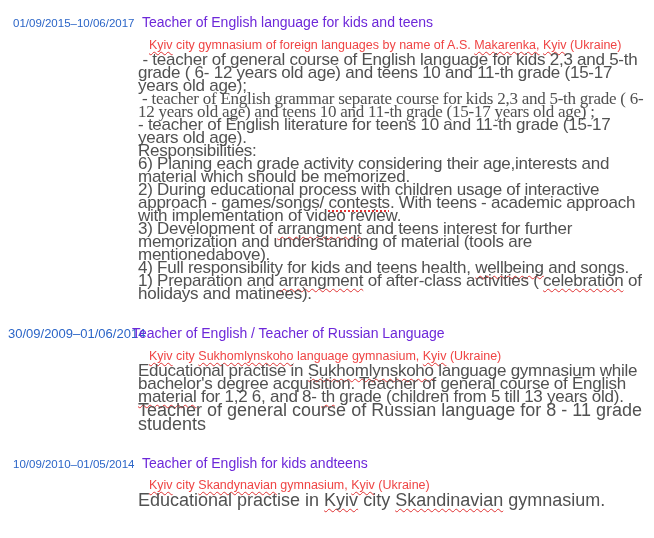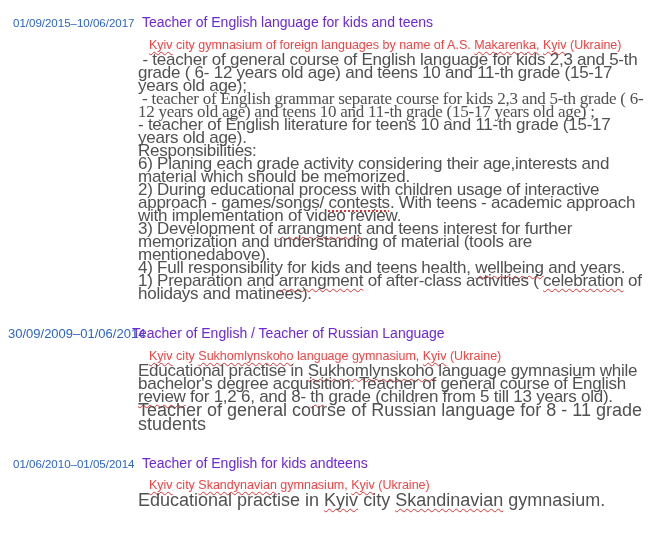--- a/index.html
+++ b/index.html
@@ -114,40 +114,40 @@
     </div>
     <div class="entry-body">
       <p class="org"><span class="m-wavy">Kyiv</span><span> city gymnasium of foreign languages by name of A.S. </span><span class="m-wavy">Makarenka,</span><span> </span><span class="m-wavy">Kyiv</span><span> (Ukraine)</span></p>
       <p class="body narrow mt9"><span> - teacher of general course of English language for kids 2,3 and 5-th grade ( 6- 12 years old age) and teens 10 and 11-th grade (15-17 years old age);</span></p>
       <p class="body narrow mt11"><span> - teacher of English grammar separate course for kids 2,3 and 5-th grade ( 6- 12 years old age) and teens 10 and 11-th grade (15-17 years old age) ;</span></p>
       <p class="body narrow mt7"><span>- teacher of English literature for teens 10 and 11-th grade (15-17 years old age).</span></p>
       <p class="body narrow mt19"><span>Responsibilities:</span></p>
       <p class="body narrow mt26"><span>6) Planing each grade activity considering their age,interests and material which should be memorized.</span></p>
       <p class="body narrow mt4"><span>2) During educational process with children usage of interactive approach - games/songs/ </span><span class="m-dotted">contests</span><span>. With teens - academic approach with implementation of video review.</span></p>
       <p class="body narrow mt6"><span>3) Development of </span><span class="m-wavy">arrangment</span><span> and teens interest for further memorization and understanding of material (tools are mentionedabove).</span></p>
-      <p class="body narrow mt9"><span>4) Full responsibility for kids and teens health, </span><span class="m-wavy">wellbeing</span><span> and years.</span></p>
+      <p class="body narrow mt9"><span>4) Full responsibility for kids and teens health, </span><span class="m-wavy">wellbeing</span><span> and songs.</span></p>
       <p class="body narrow mt5"><span>1) Preparation and </span><span class="m-wavy">arrangment</span><span> of after-class activities ( </span><span class="m-wavy">celebration</span><span> of holidays and matinees).</span></p>
     </div>
   </div>
 
   <div class="entry tight mt25">
     <div class="entry-head">
       <span class="date">30/09/2009–01/06/2014</span>
       <h2 class="title">Teacher of English / Teacher of Russian Language</h2>
     </div>
     <div class="entry-body">
       <p class="org"><span class="m-wavy">Kyiv</span><span> city </span><span class="m-wavy">Sukhomlynskoho</span><span> language gymnasium, </span><span class="m-wavy">Kyiv</span><span> (Ukraine)</span></p>
-      <p class="body narrow mt8"><span>Educational practise in </span><span class="m-wavy">Sukhomlynskoho</span><span> language gymnasium while bachelor's degree acquisition. Teacher of general course of English </span><span class="m-wavy">review</span><span> for 1,2 6, and 8- </span><span class="m-wavy">th</span><span> grade (children from 5 till 13 years old).</span></p>
+      <p class="body narrow mt8"><span>Educational practise in </span><span class="m-wavy">Sukhomlynskoho</span><span> language gymnasium while bachelor's degree acquisition. Teacher of general course of English </span><span class="m-wavy">material</span><span> for 1,2 6, and 8- </span><span class="m-wavy">th</span><span> grade (children from 5 till 13 years old).</span></p>
       <p class="body reg mt7"><span>Teacher of general course of Russian language for 8 - 11 grade students</span></p>
     </div>
   </div>
 
   <div class="entry mt24">
     <div class="entry-head">
-      <span class="date">01/06/2010–01/05/2014</span>
+      <span class="date">10/09/2010–01/05/2014</span>
       <h2 class="title">Teacher of English for kids andteens</h2>
     </div>
     <div class="entry-body">
       <p class="org mt6"><span class="m-wavy">Kyiv</span><span> city </span><span class="m-wavy">Skandynavian</span><span> gymnasium, </span><span class="m-wavy">Kyiv</span><span> (Ukraine)</span></p>
       <p class="body reg mt4"><span>Educational practise in </span><span class="m-wavy">Kyiv</span><span> city </span><span class="m-wavy">Skandinavian</span><span> gymnasium.</span></p>
     </div>
   </div>
 
 </div>
 

